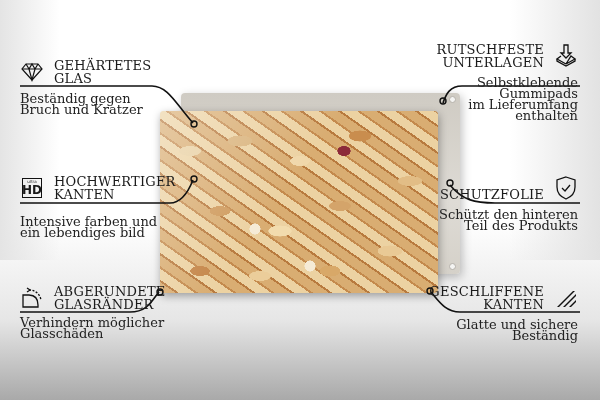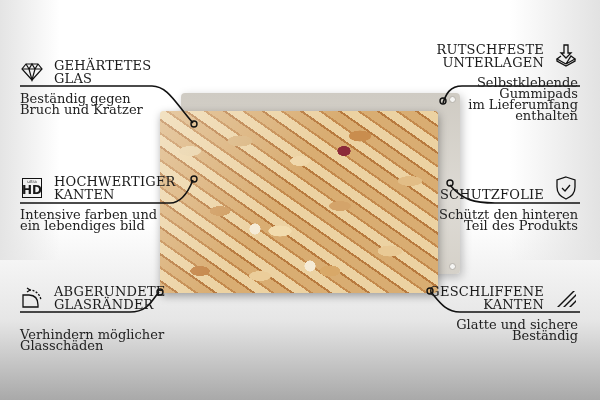--- a/index.html
+++ b/index.html
@@ -125,21 +125,21 @@
       <span class="hd-box">
         <span class="u">ultra</span>
         <span class="h">HD</span>
       </span>
     </span>
     <div class="title">
       <div>HOCHWERTIGER</div>
       <div>KANTEN</div>
     </div>
   </div>
-  <div class="desc" style="margin-top:6px;">
+  <div class="desc" style="margin-top:13px;">
     <div>Intensive farben und</div>
     <div>ein lebendiges bild</div>
   </div>
 </div>
 
 <div class="feature left" id="f3">
   <div class="head">
     <span class="icon">
       <svg width="24" height="22" viewBox="0 0 24 22">
           <g fill="none" stroke="#111" stroke-width="1.3">
@@ -147,21 +147,21 @@
             <path d="M9 3 C15 3 20 7 21 13" stroke-dasharray="2 1.5"></path>
             <path d="M7 1 L10 3 L7 5"></path>
           </g>
         </svg>
     </span>
     <div class="title">
       <div>ABGERUNDETE</div>
       <div>GLASRÄNDER</div>
     </div>
   </div>
-  <div class="desc" style="margin-top:16px;">
+  <div class="desc" style="margin-top:4px;">
     <div>Verhindern möglicher</div>
     <div>Glasschäden</div>
   </div>
 </div>
 
 <div class="feature right" id="f4">
   <div class="head">
     <div class="title">
       <div>RUTSCHFESTE</div>
       <div>UNTERLAGEN</div>

